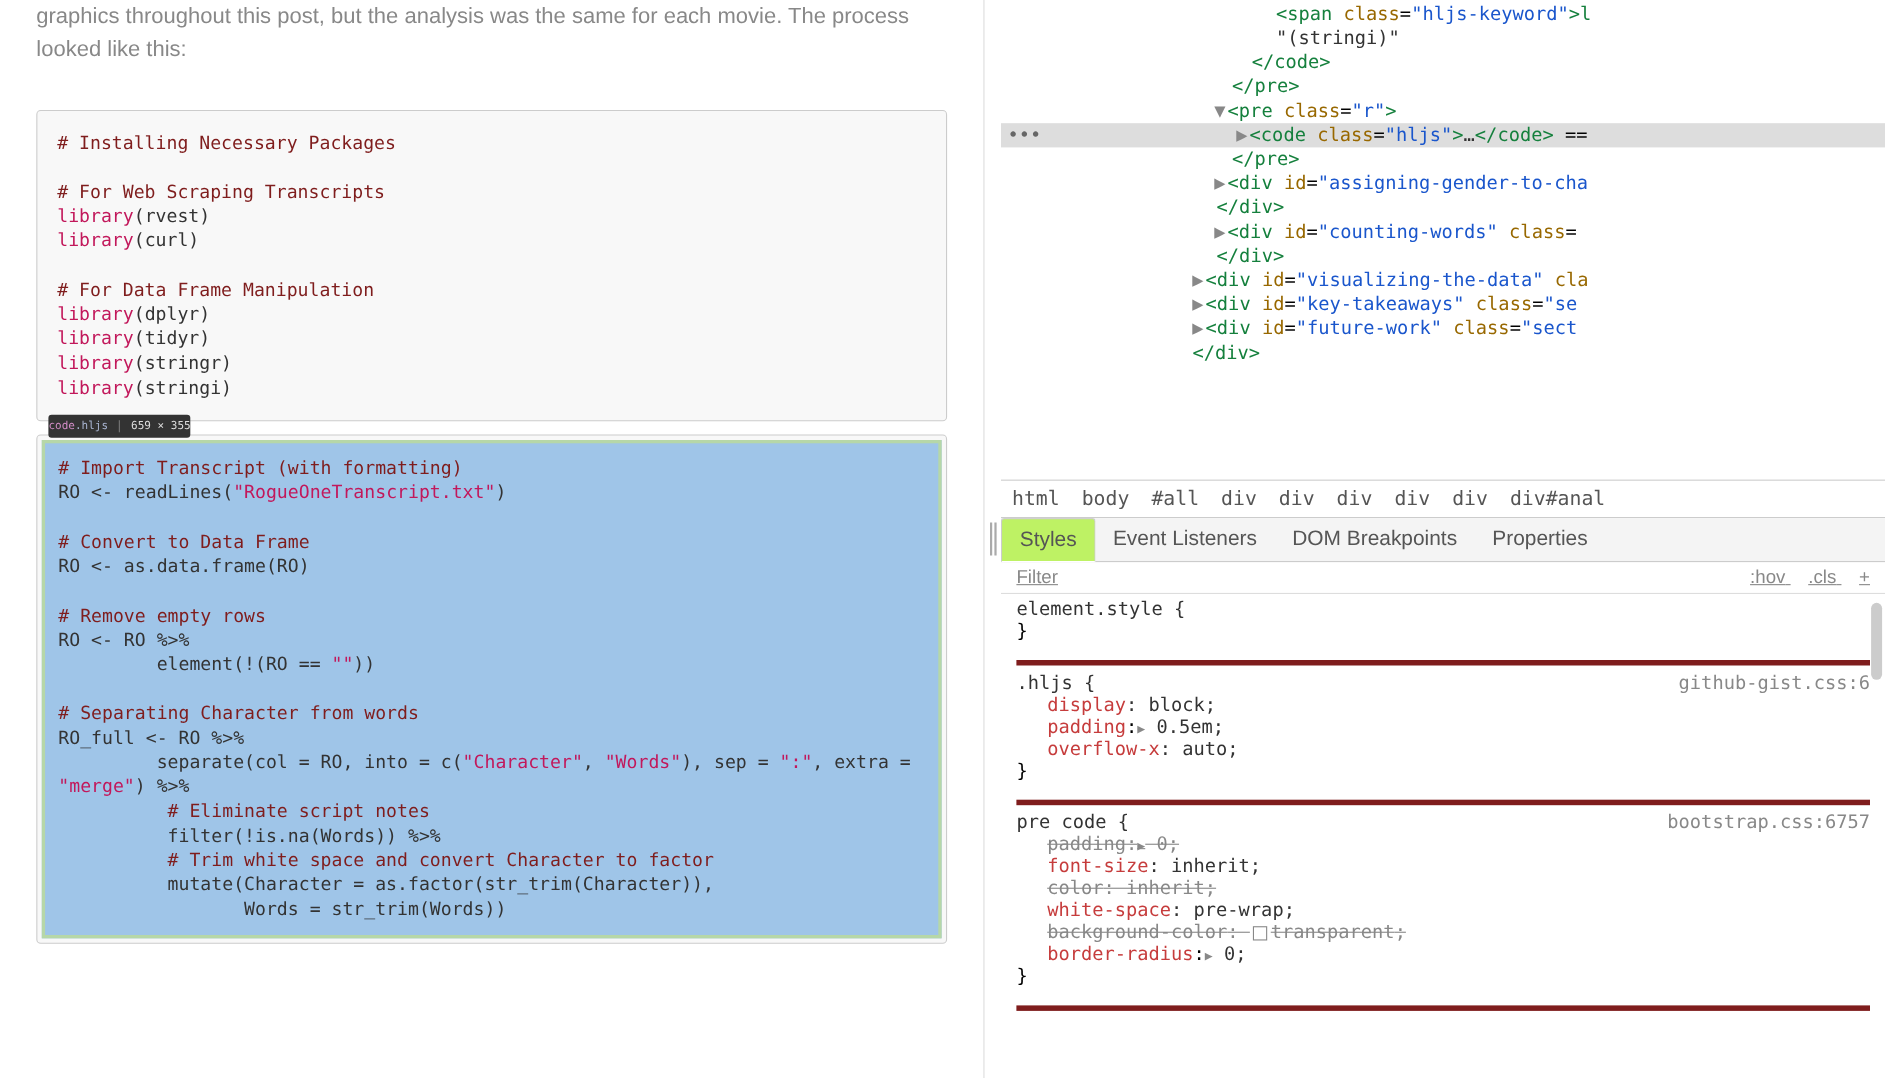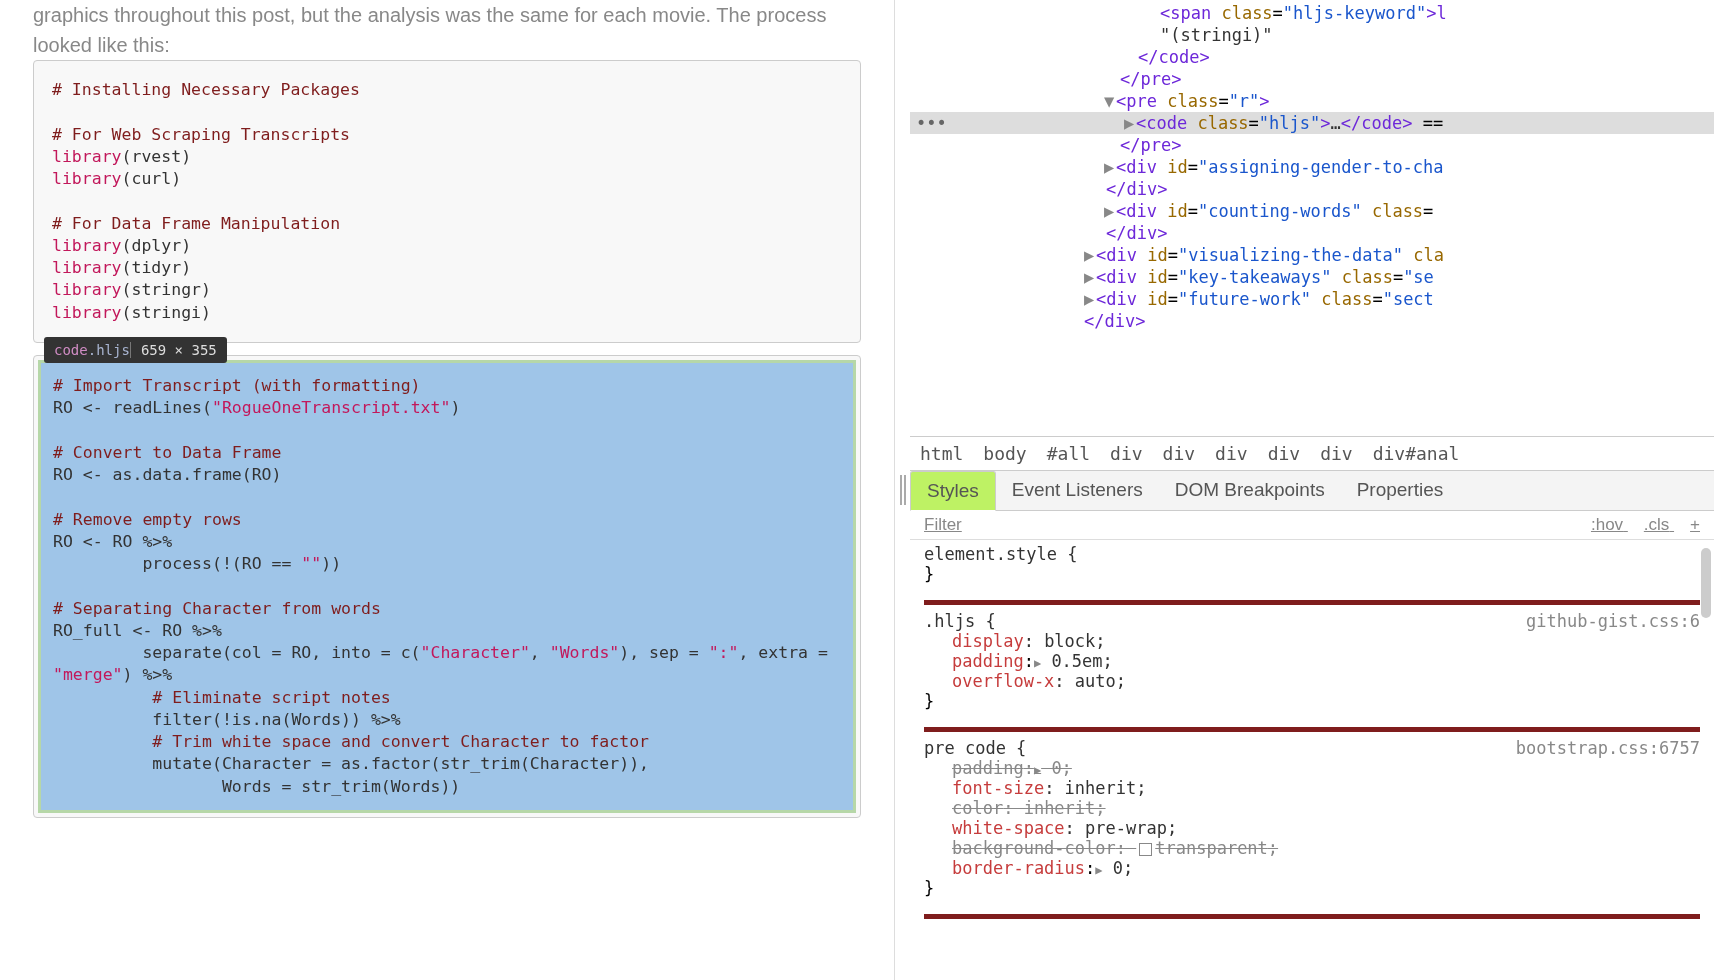--- a/index.html
+++ b/index.html
@@ -1,38 +1,38 @@
 <!DOCTYPE html>
 <html><head>
 <meta charset="utf-8">
 <style>
 * { box-sizing: border-box; margin: 0; padding: 0; }
 body { font-family: -apple-system, BlinkMacSystemFont, 'Segoe UI', sans-serif; background: #fff; display: flex; height: 980px; overflow: hidden; }
 .page { width: 895px; padding: 0 33px; overflow-y: auto; border-right: 1px solid #ddd; }
-.intro-text { font-size: 20px; color: #888; line-height: 1.5; }
+.intro-text { font-size: 20px; color: #888; line-height: 1.5; margin-bottom: 40px; }
 .code-block { border: 1px solid #ccc; border-radius: 4px; background: #f8f8f8; padding: 18px; margin-bottom: 12px; position: relative; }
 .code-block pre { font-family: 'Menlo', 'Consolas', monospace; font-size: 16.5px; line-height: 1.35; color: #333; white-space: pre-wrap; }
 .code-block.highlighted { background: #f8f8f8; border: 1px solid #ccc; padding: 4px; }
 .code-block.highlighted .inner { background: #9fc5e8; border: 3px solid #b6d7a8; padding: 12px; }
 .comment { color: #7f1d1d; }
 .func { color: #c2185b; }
 .str { color: #c2185b; }
-.tooltip { position: absolute; top: -19px; left: 10px; background: #333; color: #fff; font-family: 'Menlo', monospace; font-size: 14px; padding: 5px 10px; border-radius: 3px; display: flex; }
+.tooltip { position: absolute; top: -19px; left: 10px; background: #333; color: #fff; font-family: 'Menlo', monospace; font-size: 10px; padding: 5px 0; border-radius: 3px; display: flex; gap: 10px; }
 .tooltip .sel1 { color: #d08cc4; }
 .tooltip .sel2 { color: #a8b4d0; }
 .tooltip .dim { color: #ddd; border-left: 1px solid #777; padding-left: 10px; }
 .split-handle { width: 15px; display: flex; align-items: center; justify-content: center; }
 .split-handle .bar { width: 6px; height: 30px; border-left: 2px solid #aaa; border-right: 2px solid #aaa; }
 .devtools { flex: 1; display: flex; flex-direction: column; font-family: 'Menlo', 'Consolas', monospace; font-size: 17px; }
 .dom-tree { flex: 1; overflow: auto; padding: 2px 0; position: relative; }
 .dom-line { white-space: nowrap; padding: 1px 0; }
 .dom-line.selected { background: #ddd; }
 .indent { display: inline-block; }
 .tri { color: #888; cursor: pointer; user-select: none; display: inline-block; width: 14px; text-align: center; }
-.tag-open, .tag-close { color: #6d28d9; }
+.tag-open, .tag-close { color: #15803d; }
 .attr-name { color: #986800; }
 .attr-val { color: #1a56cc; }
 .txt { color: #333; }
 .ellipsis-dots { color: #666; position: absolute; left: 6px; }
 .crumb-bar { border-top: 1px solid #ccc; border-bottom: 1px solid #ccc; padding: 6px 10px; display: flex; gap: 20px; color: #555; font-size: 18px; overflow: hidden; }
 .crumb-bar span { cursor: pointer; }
 .styles-tabs { display: flex; border-bottom: 1px solid #ccc; background: #f4f4f4; }
 .styles-tab { padding: 8px 16px; font-size: 19px; font-family: -apple-system, sans-serif; color: #555; cursor: pointer; }
 .styles-tab.active { background: #bef264; border: 1px solid #ccc; border-bottom: 1px solid #fff; margin-bottom: -1px; border-radius: 3px 3px 0 0; }
 .filter-row { display: flex; justify-content: space-between; padding: 4px 14px; border-bottom: 1px solid #ddd; font-size: 17px; color: #888; font-family: -apple-system, sans-serif; text-decoration: underline; }
@@ -78,21 +78,21 @@
     </div>
     <div class="inner">
     <pre><span class="comment"># Import Transcript (with formatting)</span>
 <span>RO &lt;- readLines(</span><span class="str">"RogueOneTranscript.txt"</span><span>)</span>
 
 <span class="comment"># Convert to Data Frame</span>
 <span>RO &lt;- as.data.frame(RO)</span>
 
 <span class="comment"># Remove empty rows</span>
 <span>RO &lt;- RO %&gt;%</span>
-<span>         process(!(RO == </span><span class="str">""</span><span>))</span>
+<span>         element(!(RO == </span><span class="str">""</span><span>))</span>
 
 <span class="comment"># Separating Character from words</span>
 <span>RO_full &lt;- RO %&gt;%</span>
 <span>         separate(col = RO, into = c(</span><span class="str">"Character"</span><span>, </span><span class="str">"Words"</span><span>), sep = </span><span class="str">":"</span><span>, extra = </span><span class="str">"merge"</span><span>) %&gt;%</span>
 <span class="comment">          # Eliminate script notes</span>
 <span>          filter(!is.na(Words)) %&gt;%</span>
 <span class="comment">          # Trim white space and convert Character to factor</span>
 <span>          mutate(Character = as.factor(str_trim(Character)),</span>
 <span>                 Words = str_trim(Words))</span></pre>
     </div>

